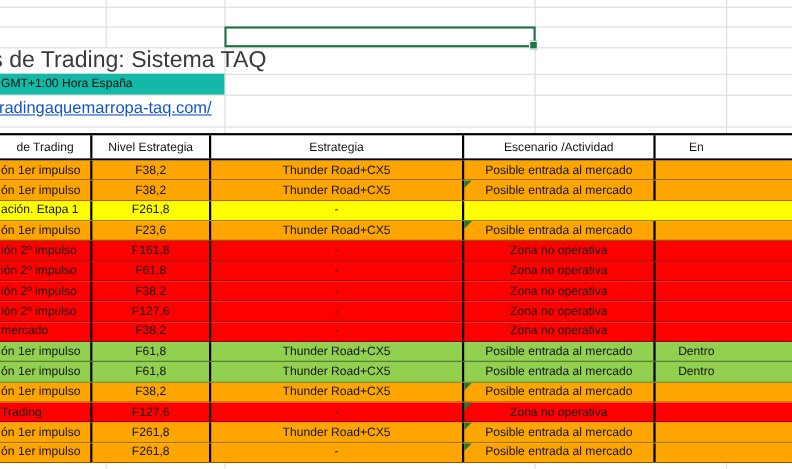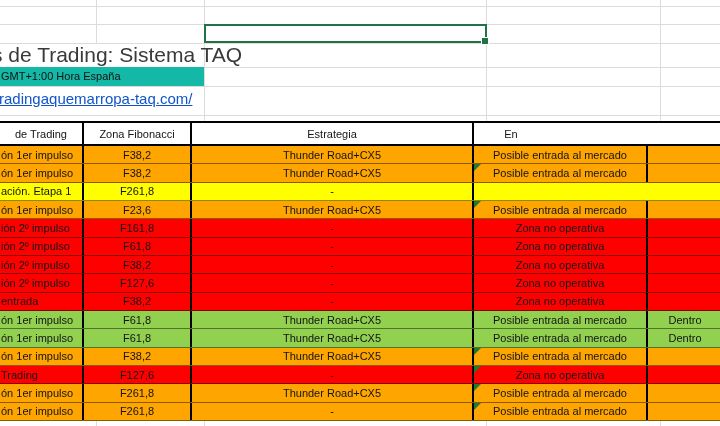--- a/index.html
+++ b/index.html
@@ -30,21 +30,21 @@
   #table{position:absolute;left:0;top:121px;width:734px;}
   .hdr{display:flex;height:25px;border-top:2px solid #000;border-bottom:2px solid #000;
     box-sizing:border-box;background:#fff;}
   .row{display:flex;height:18.33px;box-sizing:border-box;
     border-bottom:1px solid rgba(0,0,0,0.45);}
   .c{box-sizing:border-box;display:flex;align-items:center;justify-content:center;
     font-size:11px;color:#141414;border-right:2px solid #000;
     overflow:hidden;white-space:nowrap;position:relative;flex:none;}
   .c1{width:84px;}
   .c2{width:108px;}
-  .c3{width:282px;}
+  .c3{width:230px;}
   .c4{width:174px;}
   .c5{width:74px;border-right:none;}
   .row .c1{justify-content:flex-start;padding-left:1px;}
   .flag{position:absolute;left:0;top:0;width:0;height:0;
     border-top:7px solid #1f7a33;border-right:7px solid transparent;}
 </style>
 </head>
 <body>
 
 <div class="hline" style="top:6px;"></div>
@@ -69,22 +69,23 @@
 
 <div id="sheet-title">s de Trading: Sistema TAQ</div>
 <div id="tz-bar" style="background: #14b8a6;">
   <span>GMT+1:00 Hora España</span>
 </div>
 <div id="site-link" style="color: rgb(17, 85, 204);">radingaquemarropa-taq.com/</div>
 
 <div id="table">
   <div class="hdr">
     <div class="c c1">de Trading</div>
-    <div class="c c2">Zona Fibonacci</div>
+    <div class="c c2">Nivel Estrategia</div>
     <div class="c c3">Estrategia</div>
+    <div class="c c4">Escenario /Actividad</div>
     <div class="c c5">En</div>
   </div>
   <div id="rows">
       <div class="row" style="background: rgb(255, 165, 0);">
         <div class="c c1">ón 1er impulso</div>
         <div class="c c2">F38,2</div>
         <div class="c c3">Thunder Road+CX5</div>
         <div class="c c4">Posible entrada al mercado</div>
         <div class="c c5"></div>
       </div>
@@ -130,21 +131,21 @@
         <div class="c c5"></div>
       </div>
       <div class="row" style="background: rgb(255, 0, 0);">
         <div class="c c1">ión 2º impulso</div>
         <div class="c c2">F127,6</div>
         <div class="c c3">-</div>
         <div class="c c4">Zona no operativa</div>
         <div class="c c5"></div>
       </div>
       <div class="row" style="background: rgb(255, 0, 0);">
-        <div class="c c1">entrada</div>
+        <div class="c c1">mercado</div>
         <div class="c c2">F38,2</div>
         <div class="c c3">-</div>
         <div class="c c4">Zona no operativa</div>
         <div class="c c5"></div>
       </div>
       <div class="row" style="background: rgb(146, 208, 80);">
         <div class="c c1">ón 1er impulso</div>
         <div class="c c2">F61,8</div>
         <div class="c c3">Thunder Road+CX5</div>
         <div class="c c4">Posible entrada al mercado</div>

